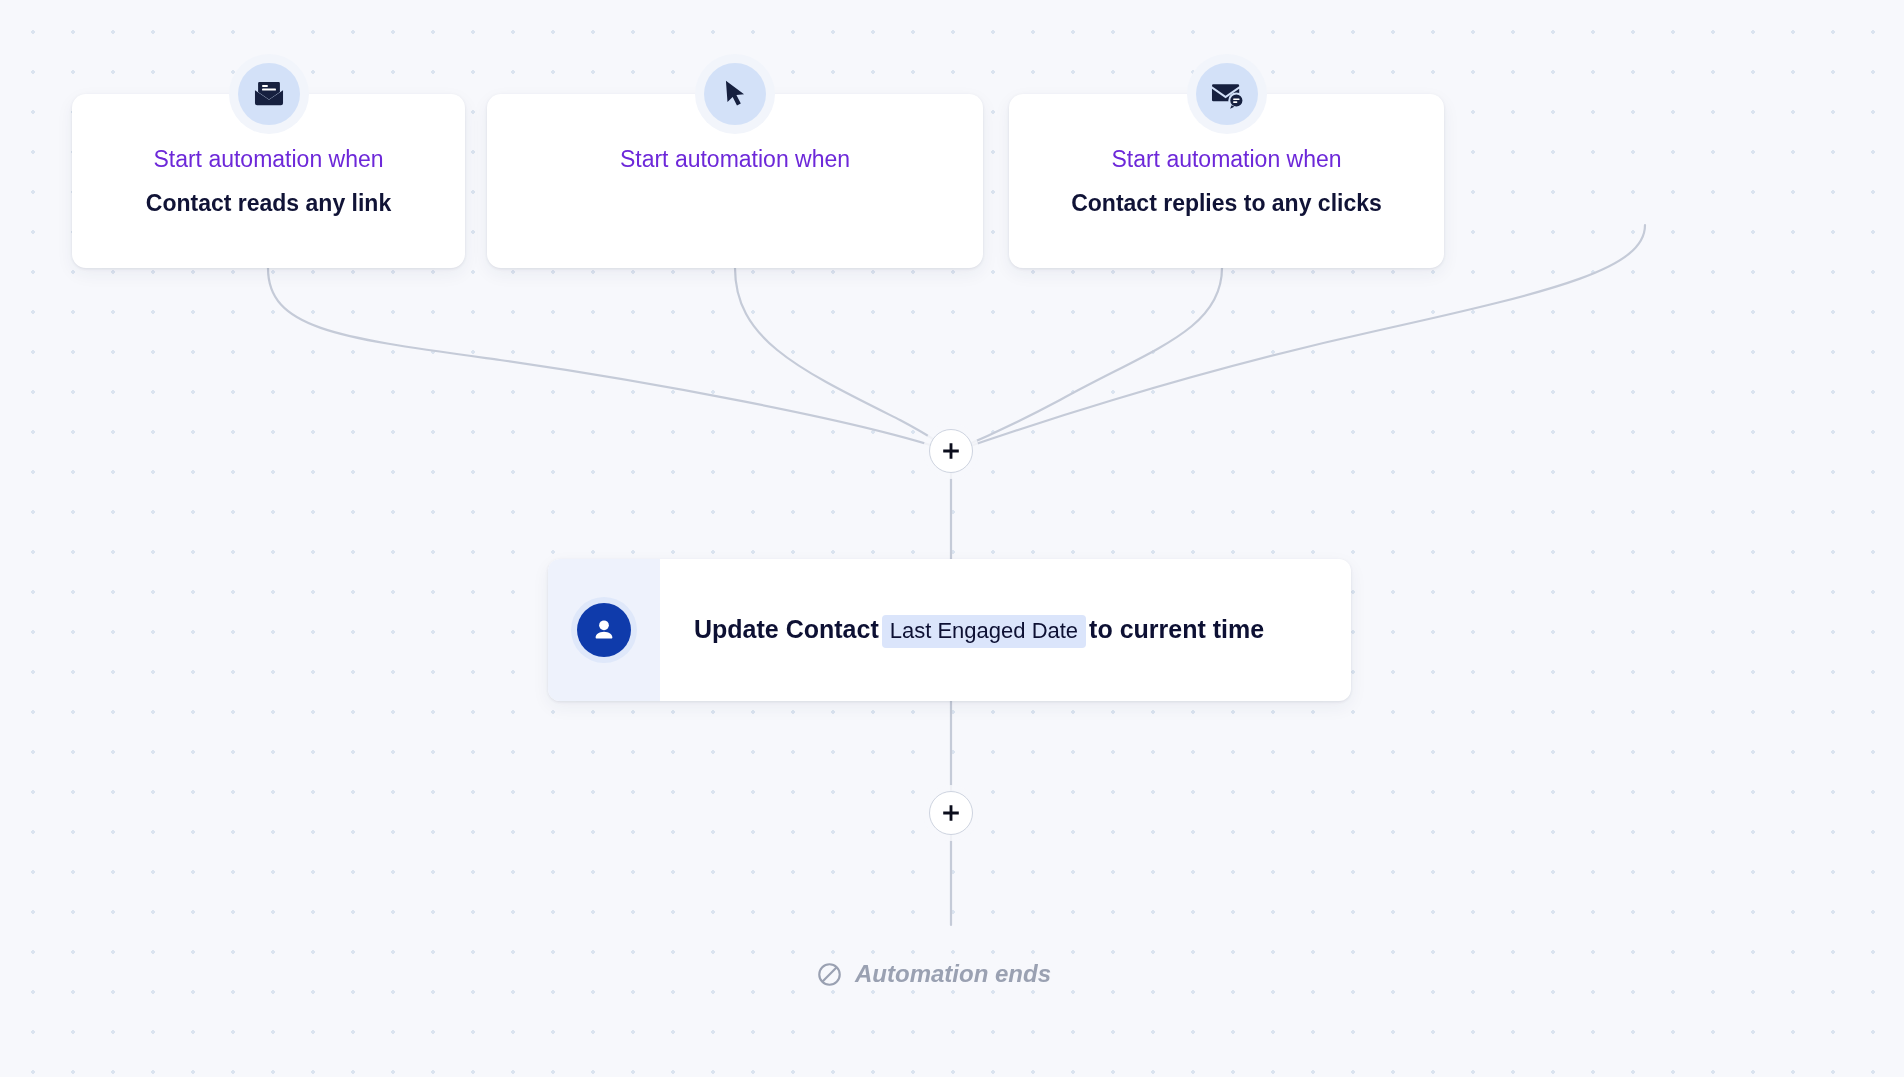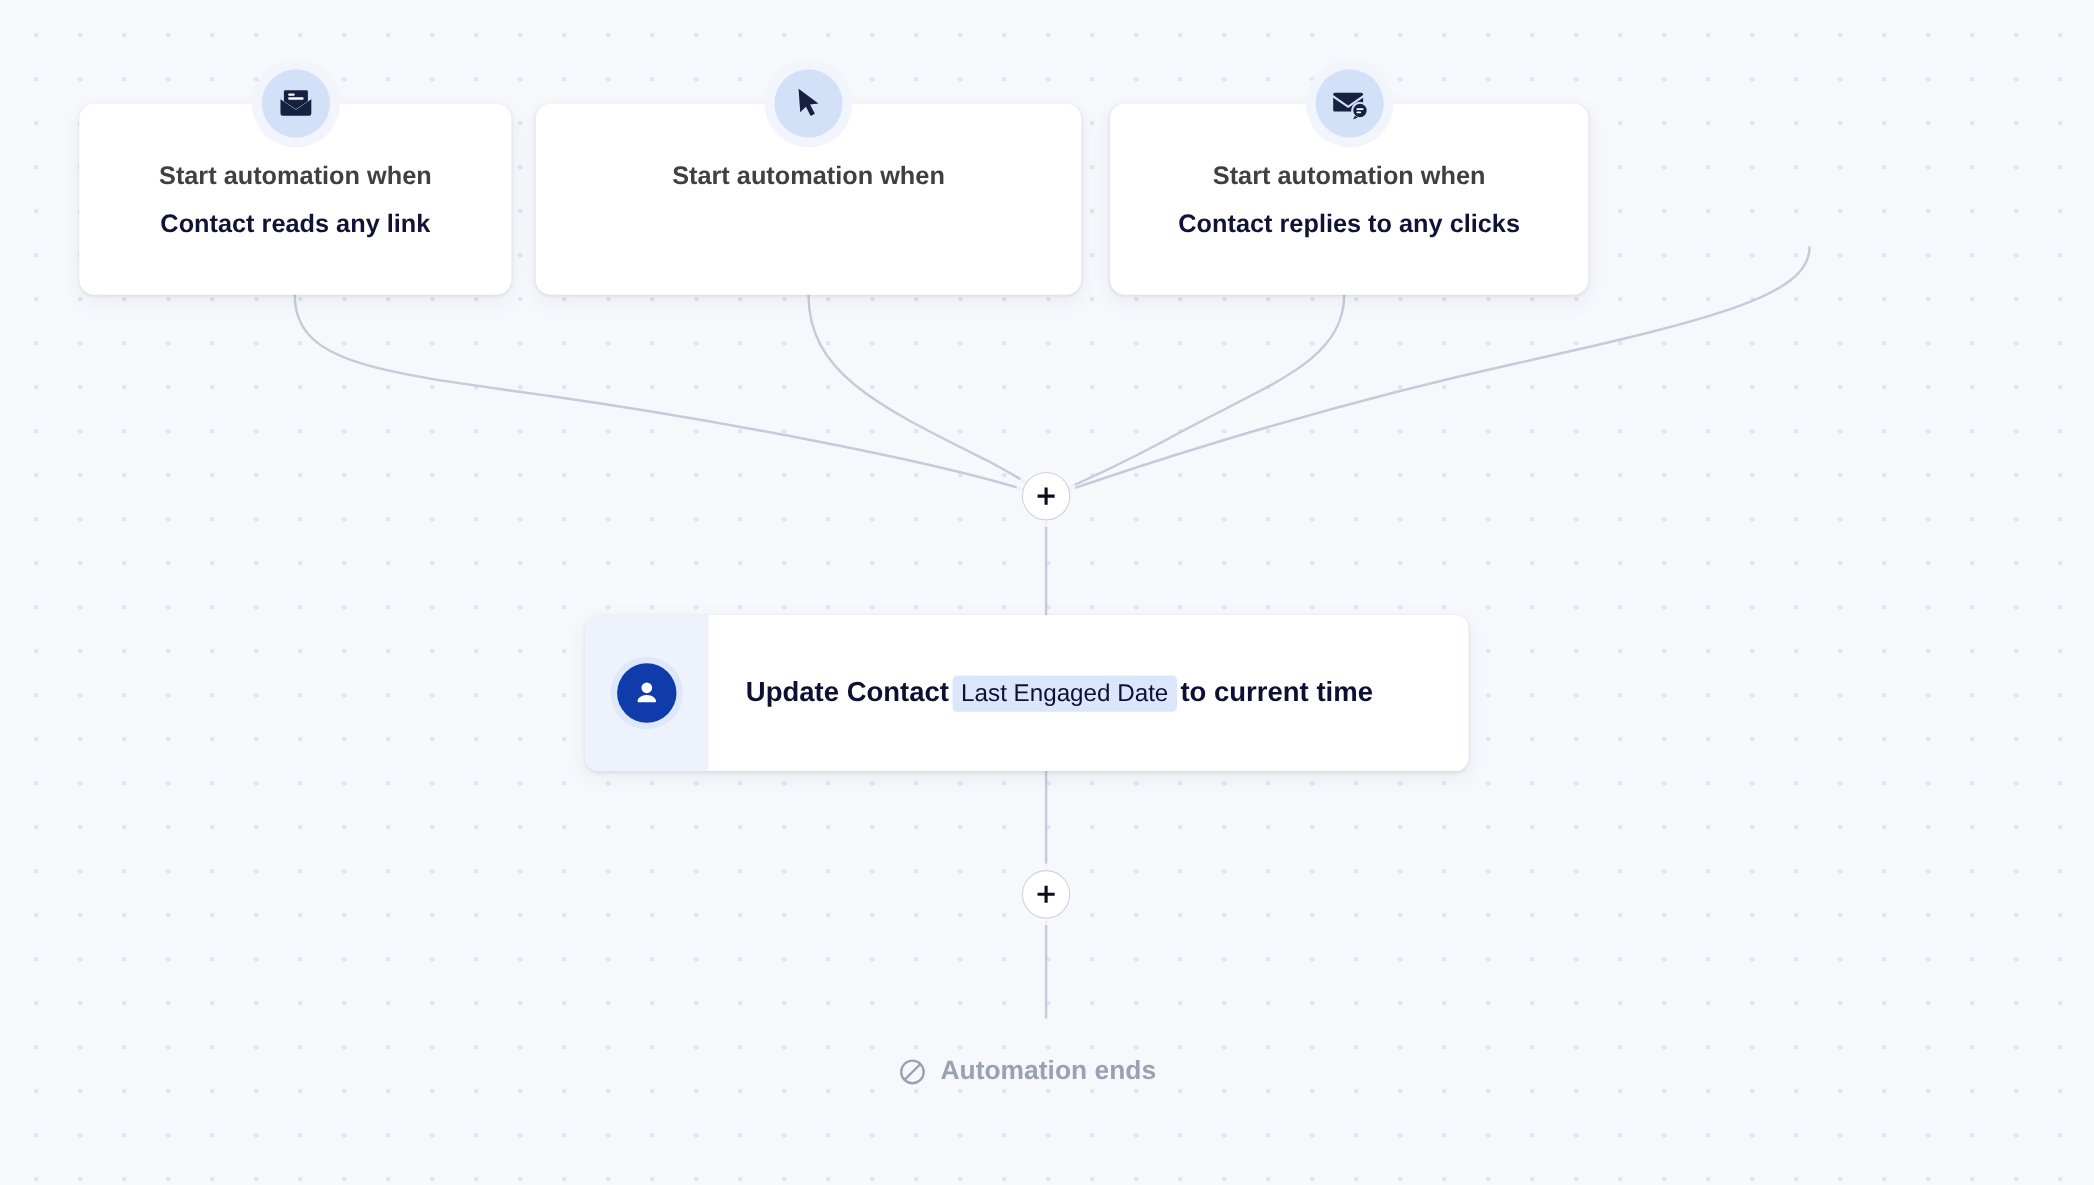--- a/index.html
+++ b/index.html
@@ -68,22 +68,22 @@
     border-radius: 50%;
     background: #d3e1f8;
     display: flex;
     align-items: center;
     justify-content: center;
   }
   .trigger-icon-inner svg { display: block; }
 
   .trigger-sub {
     font-size: 23px;
-    color: #404040;
-    font-weight: 700;
+    color: #6d28d9;
+    font-weight: 400;
     line-height: 1.2;
     margin-bottom: 16px;
     white-space: nowrap;
   }
   .trigger-title {
     font-size: 23px;
     color: #101336;
     font-weight: 700;
     line-height: 1.2;
     white-space: nowrap;
@@ -183,20 +183,21 @@
     vertical-align: baseline;
     line-height: 1.2;
   }
 
   
   .automation-ends {
     position: absolute;
     display: flex;
     align-items: center;
     gap: 12px;
+    font-style: italic;
   }
   .automation-ends-label {
     font-size: 24px;
     font-weight: 700;
     color: #9aa1b2;
     white-space: nowrap;
   }
   .ends-icon { display: block; }
 </style>
 </head>
@@ -266,21 +267,21 @@
     <div class="trigger-title">Contact replies to any clicks</div>
   </div>
 
 
   <div class="plus-btn" style="left:929px; top:429px;">
     <svg width="22" height="22" viewBox="0 0 24 24" aria-hidden="true">
       <path d="M12 3.5v17M3.5 12h17" stroke="#0b0d1c" stroke-width="3.1" stroke-linecap="butt"></path>
     </svg>
   </div>
 
-  <div class="action-card" style="left:532px; top:559px; width:803px; height:142px;">
+  <div class="action-card" style="left:548px; top:559px; width:803px; height:142px;">
     <div class="action-icon-panel">
       <div class="action-avatar-halo">
         <div class="action-avatar">
           <svg width="30" height="30" viewBox="0 0 24 24" fill="#ffffff" aria-hidden="true">
             <circle cx="12" cy="8.2" r="3.9"></circle>
             <path d="M12 13.4c-4.0 0-6.7 2.25-6.7 4.55 0 .5.33.85.83.85h11.74c.5 0 .83-.35.83-.85 0-2.3-2.7-4.55-6.7-4.55z"></path>
           </svg>
         </div>
       </div>
     </div>

